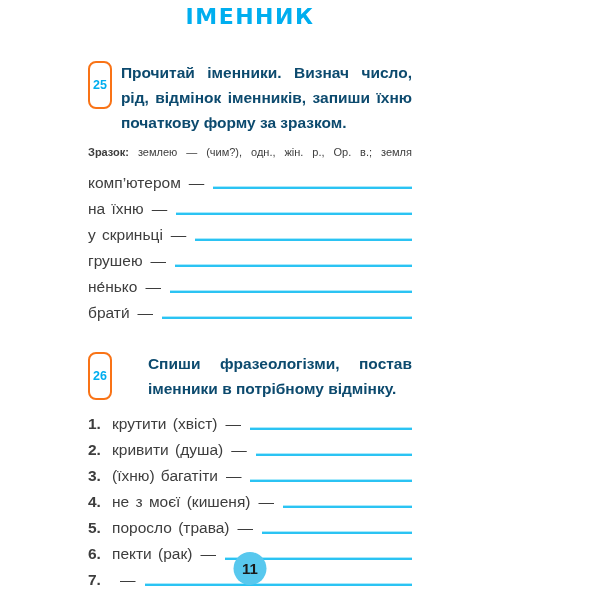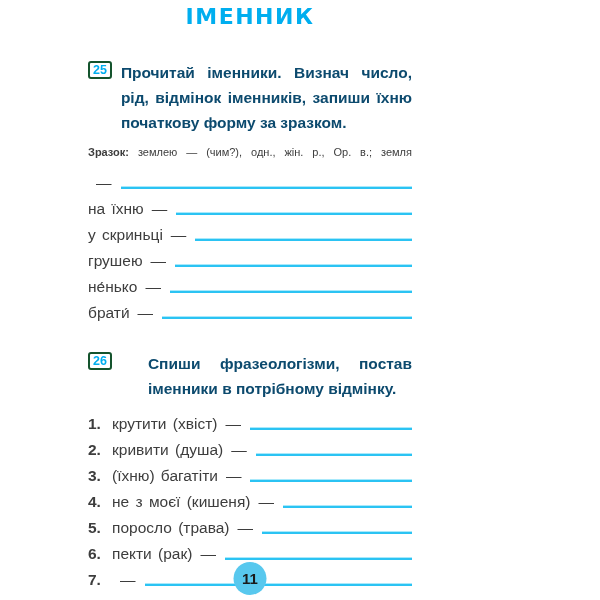--- a/index.html
+++ b/index.html
@@ -30,28 +30,28 @@
   }
   .exercise-header {
     display: flex;
     align-items: flex-start;
   }
   .ex25-header { margin-top: 31px; }
   .ex26-header { margin-top: 29px; gap: 27px; }
   .badge {
     flex: 0 0 auto;
     display: inline-block;
-    border: 2px solid #14532d;
-    border-radius: 3px;
+    border: 2px solid #f97316;
+    border-radius: 8px;
     color: #00aeef;
     background: #ffffff;
     font-size: 12.5px;
     font-weight: bold;
     line-height: 14px;
-    padding: 0 3px;
+    padding: 15px 3px;
     margin-right: 9px;
     margin-top: 1px;
   }
   .instruction {
     flex: 1 1 auto;
     font-size: 15.5px;
     font-weight: bold;
     line-height: 25px;
     text-align: justify;
     color: #0c4a6e;
@@ -90,21 +90,21 @@
   .write-line {
     flex: 1 1 auto;
     height: 2px;
     background: #2bc3f3;
     box-shadow: 0 -1px 0 #a8e9fb;
     margin-bottom: 3px;
   }
   .page-number {
     position: absolute;
     left: 50%;
-    bottom: 5px;
+    bottom: 15px;
     transform: translateX(-50%);
     width: 33px;
     height: 33px;
     border-radius: 50%;
     background: #58c8ee;
     color: #1a1a1a;
     font-size: 15px;
     font-weight: bold;
     display: flex;
     align-items: center;
@@ -122,20 +122,21 @@
 
     <div class="exercise-header ex25-header">
       <span class="badge">25</span>
       <p class="instruction">Прочитай іменники. Визнач число, рід, відмінок іменників, запиши їхню початкову форму за зразком.</p>
     </div>
 
     <p class="sample"><b>Зразок:</b> <span>землею — (чим?), одн., жін. р., Ор. в.; земля</span></p>
 
     <div class="rows">
       <div class="word-row">
+        <span class="word">комп’ютером</span>
         <span class="dash">—</span>
         <span class="write-line"></span>
       </div>
       <div class="word-row">
         <span class="word">на їхню</span>
         <span class="dash">—</span>
         <span class="write-line"></span>
       </div>
       <div class="word-row">
         <span class="word">у скриньці</span>

